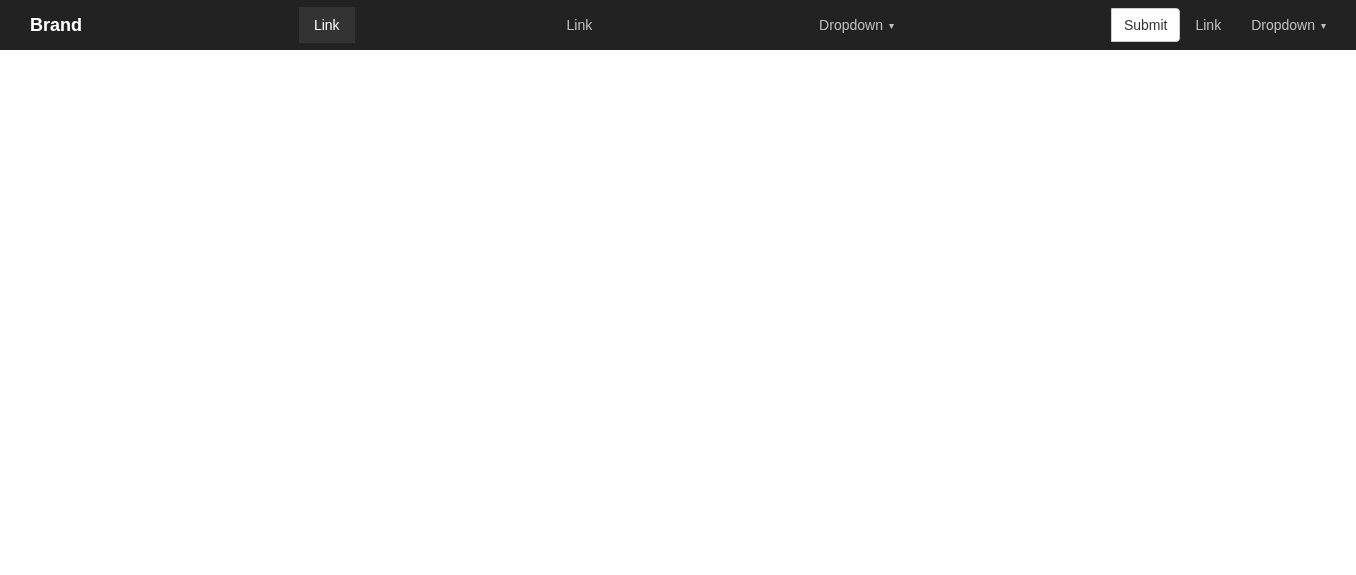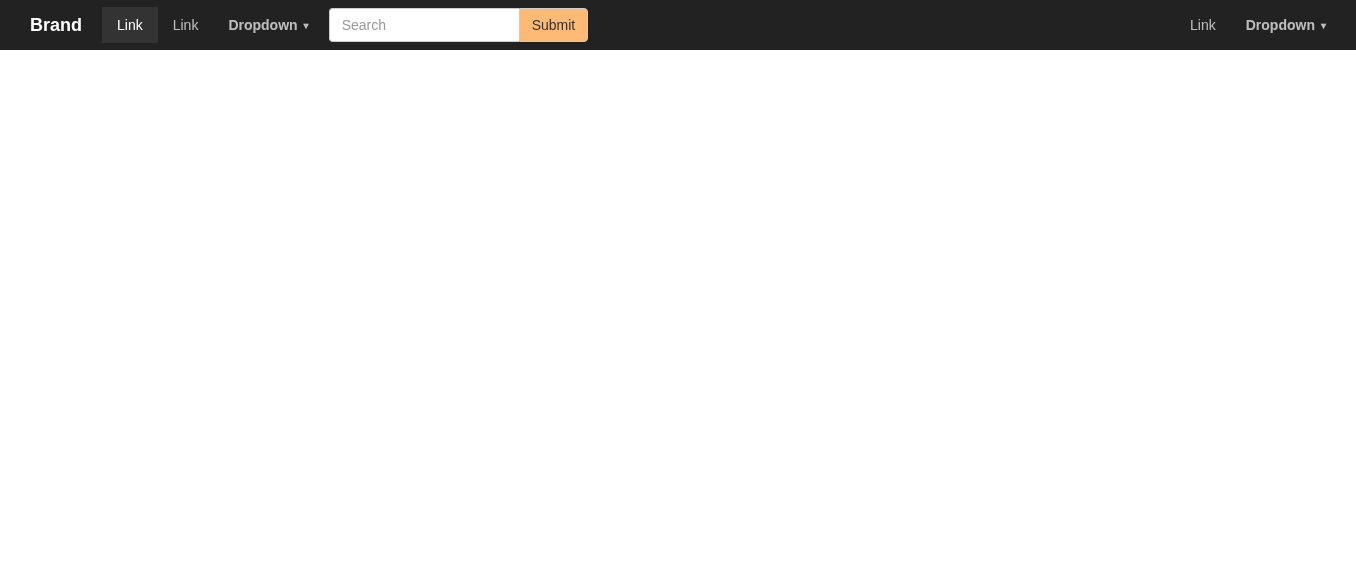--- a/index.html
+++ b/index.html
@@ -1,18 +1,19 @@
 <!DOCTYPE html>
 <html><head>
   <meta charset="utf-8">
   <style>
     * {
       margin: 0;
       padding: 0;
       box-sizing: border-box;
+      justify-content: space-between;
     }
 
     body {
       font-family: "Helvetica Neue", Helvetica, Arial, sans-serif;
       font-size: 14px;
       background: #fff;
     }
 
     .navbar {
       background-color: #222;
@@ -64,21 +65,20 @@
     .nav-dropdown {
       color: rgba(255,255,255,0.7);
       text-decoration: none;
       padding: 15px 15px;
       display: flex;
       align-items: center;
       height: 32px;
       cursor: pointer;
       white-space: nowrap;
       gap: 4px;
-      font-weight: bold;
     }
 
     .dropdown-caret {
       font-size: 10px;
       margin-left: 2px;
     }
 
     .search-form {
       display: flex;
       align-items: center;
@@ -98,21 +98,21 @@
       color: #555;
     }
 
     .search-input::placeholder {
       color: #999;
     }
 
     .submit-btn {
       padding: 6px 12px;
       font-size: 14px;
-      background-color: #fdba74;
+      background-color: #ffffff;
       color: #333;
       border: 1px solid #ccc;
       border-radius: 0 4px 4px 0;
       cursor: pointer;
       height: 34px;
       white-space: nowrap;
     }
 
     .page-content {
       width: 100%;
@@ -126,21 +126,20 @@
 <nav class="navbar">
   <div class="navbar-left">
     <a class="navbar-brand">Brand</a>
     <a class="nav-link active">Link</a>
     <a class="nav-link">Link</a>
     <a class="nav-dropdown">
       <span>Dropdown</span>
       <span class="dropdown-caret">▾</span>
     </a>
     <form class="search-form">
-      <input type="text" class="search-input" placeholder="Search" style="">
       <button type="submit" class="submit-btn">Submit</button>
     </form>
   </div>
 
   <div class="navbar-right">
     <a class="nav-link">Link</a>
     <a class="nav-dropdown">
       <span>Dropdown</span>
       <span class="dropdown-caret">▾</span>
     </a>

